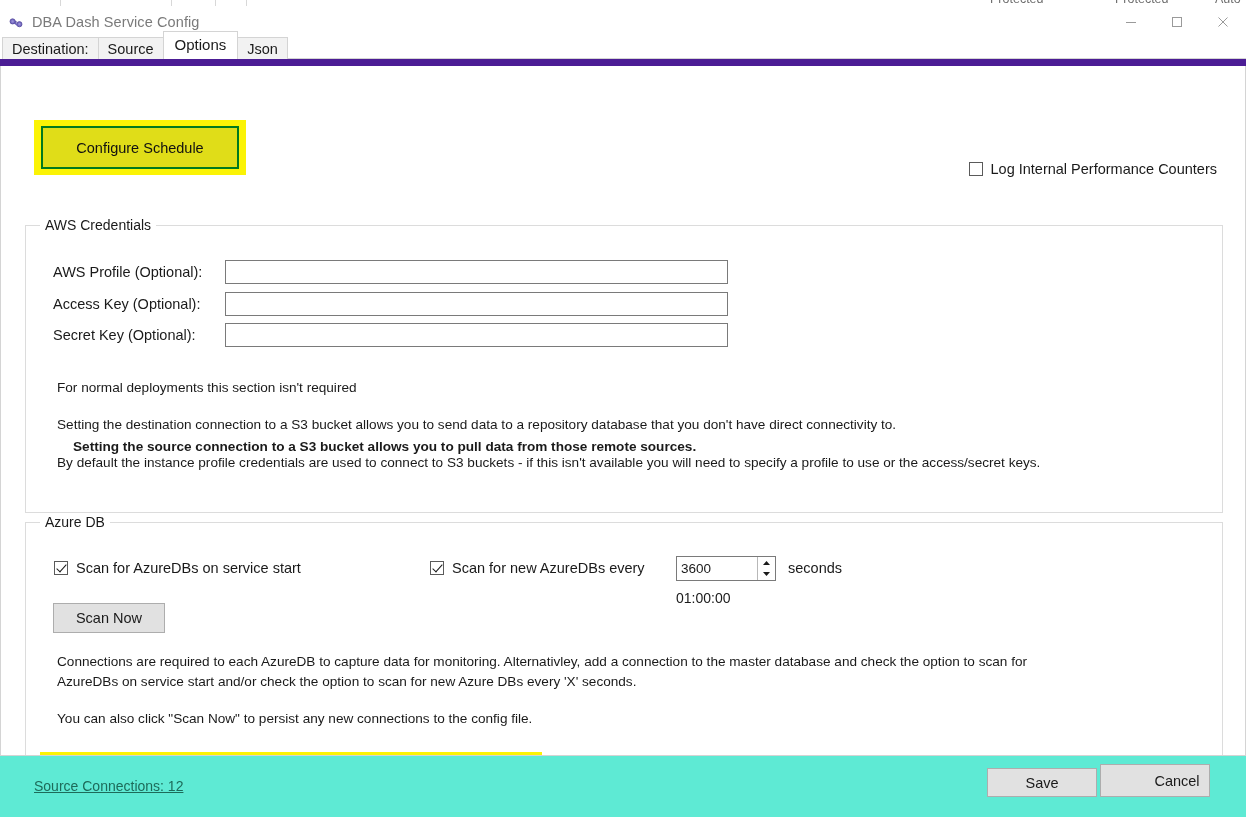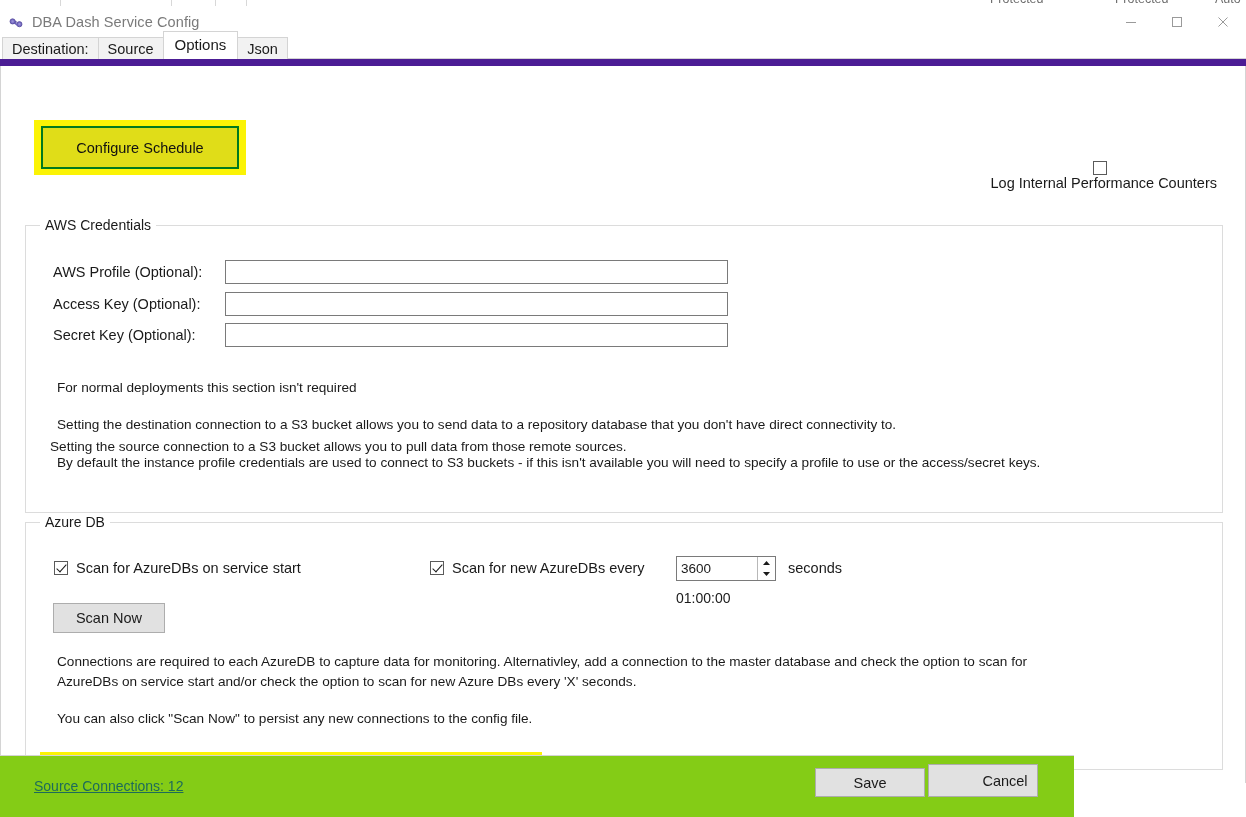--- a/index.html
+++ b/index.html
@@ -156,21 +156,20 @@
     justify-content: center;
     cursor: default;
   }
 
   
   .logperf {
     position: absolute;
     right: 28px; top: 95px;
     display: flex;
     align-items: center;
-    flex-direction: column;
   }
   .logperf .lbl {
     font-size: 14.5px;
     margin-left: 8px;
     color: #1a1a1a;
     white-space: nowrap;
   }
 
   
   .cb {
@@ -342,22 +341,22 @@
     color: #111111;
     margin-left: 7px;
     white-space: nowrap;
   }
   .cb-id { margin-left: 17px; background: #ffffff; border-color: #1a1a1a; }
 
   
   .footer {
     position: absolute;
     left: 0; bottom: 0;
-    width: 1074px; height: 62px;
-    background: #84cc16;
+    width: 1246px; height: 62px;
+    background: #5eead4;
     border-top: 1px solid #d4d4d4;
     box-sizing: border-box;
   }
   .link-src {
     position: absolute;
     left: 34px; top: 22px;
     font-size: 14px;
     color: #1d6b5a;
     text-decoration: underline;
     cursor: pointer;
@@ -453,21 +452,21 @@
       <span class="flabel" style="width:172px;">Secret Key (Optional):</span>
       <input class="tbox" type="text" style="width: 503px;" value="">
     </div>
     <div class="frow" style="left:52px; top:226px;">
       <span class="flabel" style="width:172px;">Access Key (Optional):</span>
       <input class="tbox" type="text" style="width: 503px;" value="">
     </div>
 
     <div class="info" style="left:56px; top:312px;">For normal deployments this section isn't required</div>
     <div class="info" style="left:56px; top:349px;">Setting the destination connection to a S3 bucket allows you to send data to a repository database that you don't have direct connectivity to.</div>
-    <div class="info" style="left:49px; top:371px;">Setting the source connection to a S3 bucket allows you to pull data from those remote sources.</div>
+    <div class="info" style="left:72px; top:371px;font-weight:bold;">Setting the source connection to a S3 bucket allows you to pull data from those remote sources.</div>
     <div class="info" style="left:56px; top:387px;">By default the instance profile credentials are used to connect to S3 buckets - if this isn't available you will need to specify a profile to use or the access/secret keys.</div>
 
     <div class="group" id="grp-azure">
       <div class="gtitle">Azure DB</div>
     </div>
 
     <div class="azrow" style="left:53px; top:494px;">
       <span class="cb checked"></span>
       <span class="lbl">Scan for AzureDBs on service start</span>
     </div>

